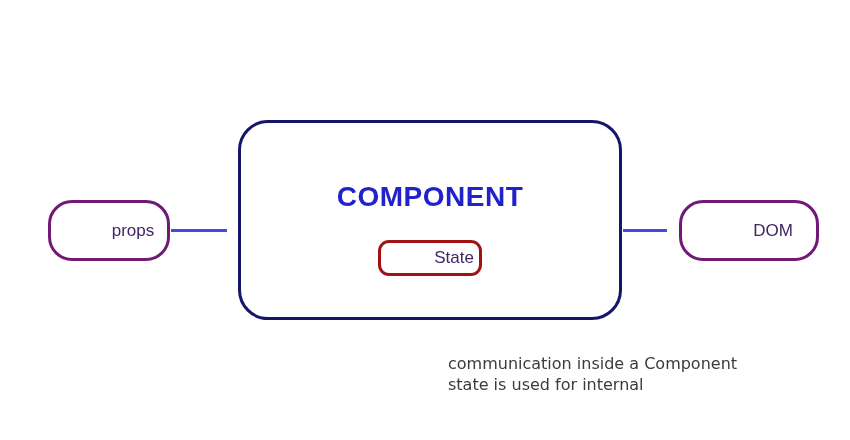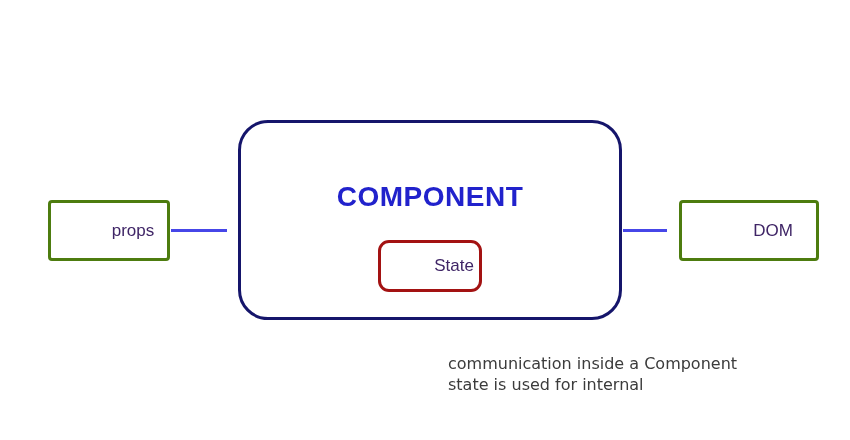--- a/index.html
+++ b/index.html
@@ -18,22 +18,22 @@
   .box {
     position: absolute;
     box-sizing: border-box;
     background: #ffffff;
     display: flex;
     align-items: center;
     justify-content: center;
     padding-left: 48px;
   }
   .red-box {
-    border: 3px solid #4d7c0f;
-    border-radius: 4px;
+    border: 3px solid #701a75;
+    border-radius: 24px;
   }
   .box-label {
     font-size: 17px;
     color: #3f2566;
   }
   .props-box  { left: 48px;  top: 200px; width: 122px; height: 61px; }
   .dom-box    { left: 679px; top: 200px; width: 140px; height: 61px; }
   .component-box {
     left: 238px; top: 120px; width: 384px; height: 200px;
     border: 3px solid #15156b;
@@ -43,21 +43,21 @@
     position: absolute;
     left: 0; right: 0;
     top: 58px;
     text-align: center;
     font-size: 28px;
     font-weight: bold;
     color: #2122cc;
     letter-spacing: 0.5px;
   }
   .state-box {
-    left: 137px; top: 117px; width: 104px; height: 52px;
+    left: 137px; top: 117px; width: 104px; height: 36px;
     border: 3px solid #a31212;
     border-radius: 11px;
   }
   .arrow { position: absolute; }
   .arrow .shaft {
     position: absolute;
     top: 0;
     height: 3px;
     background: #4646e8;
   }

